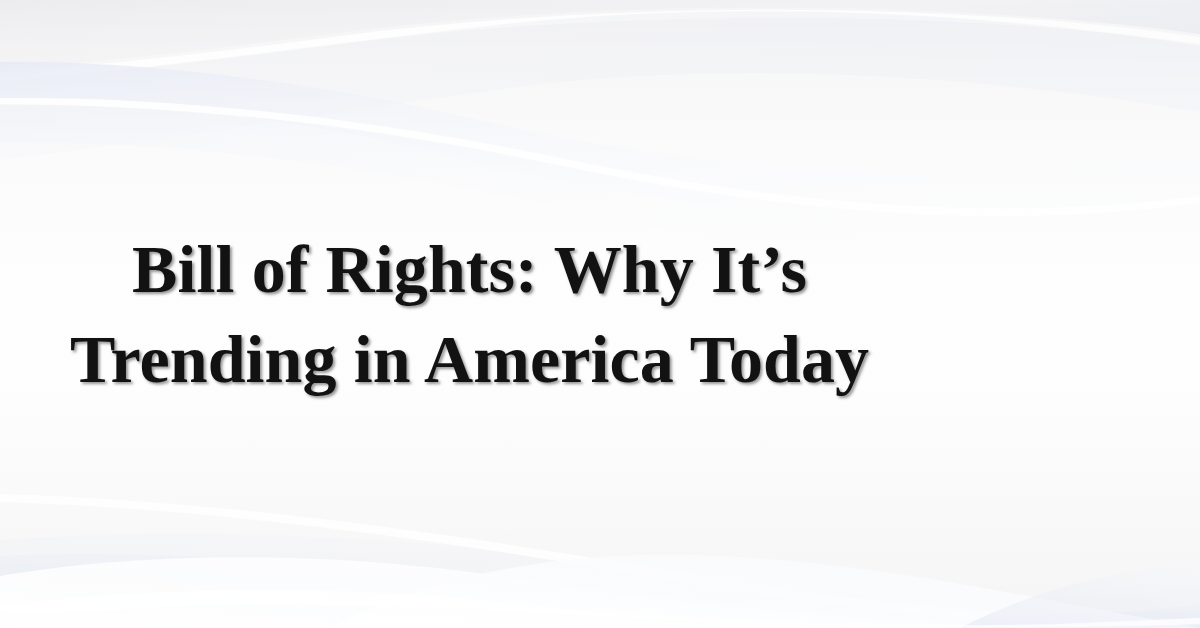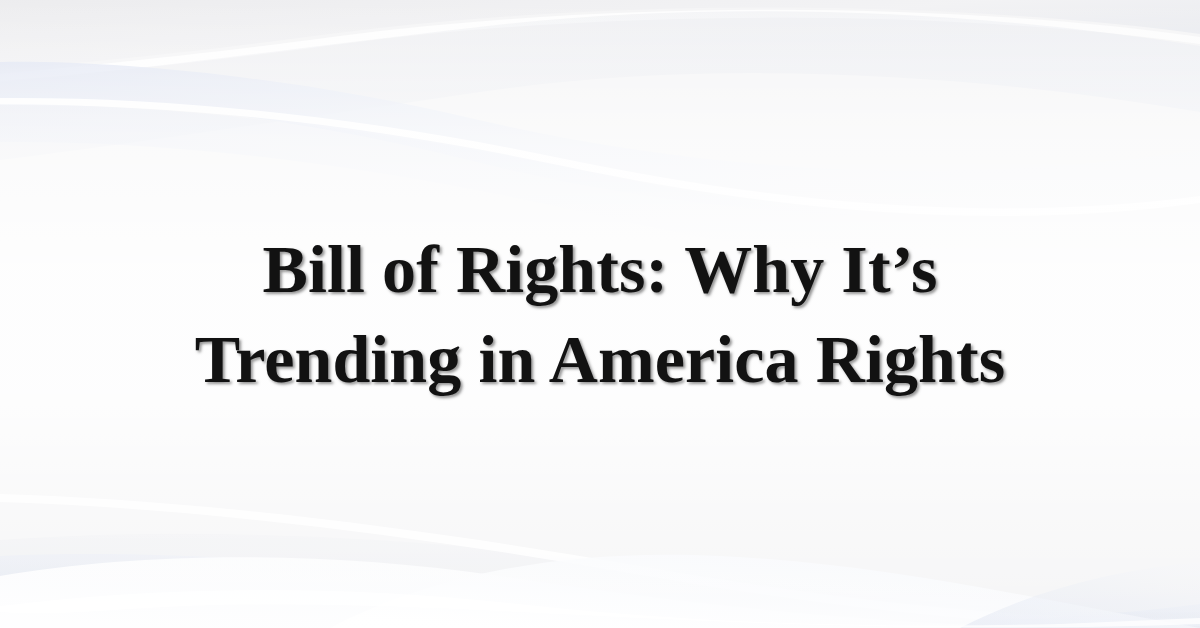--- a/index.html
+++ b/index.html
@@ -46,21 +46,21 @@
         rgba(255,255,255,0.00) 100%);
     pointer-events: none;
   }
 
   
   #content {
     position: absolute;
     inset: 0;
     display: flex;
     align-items: center;
-    justify-content: center;
+    justify-content: flex-start;
     padding: 0 70px;
     box-sizing: border-box;
   }
 
   #headline {
     margin: 0;
     text-align: center;
     font-family: "Liberation Serif", "DejaVu Serif", serif;
     font-weight: 700;
     font-size: 68px;
@@ -154,17 +154,17 @@
 
     <path d="M0,606 C160,586 340,584 520,604 C700,624 880,628 1060,624 L1200,618 L1200,624
              C1040,630 860,628 680,620 C500,612 320,598 150,608 C95,611 46,616 0,612 Z" fill="#ffffff" opacity="0.75"></path>
   </svg>
 
   <div id="bg-center-glow"></div>
 
   <div id="content">
     <h1 id="headline">
       <span class="line">Bill of Rights: Why It’s</span>
-      <span class="line">Trending in America Rights</span>
+      <span class="line">Trending in America Today</span>
     </h1>
   </div>
 
 </div>
 
 </body></html>

